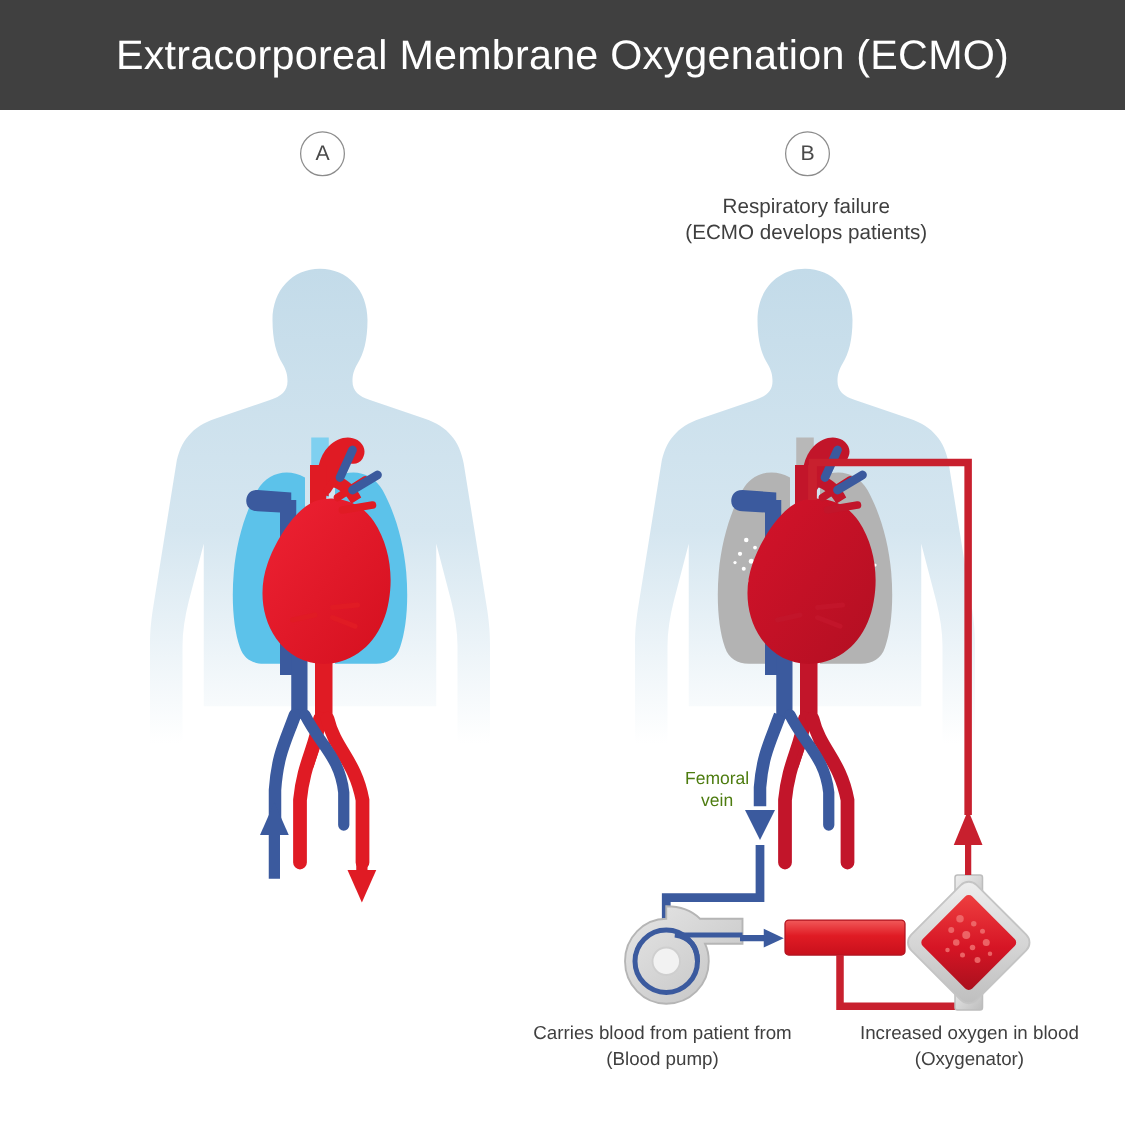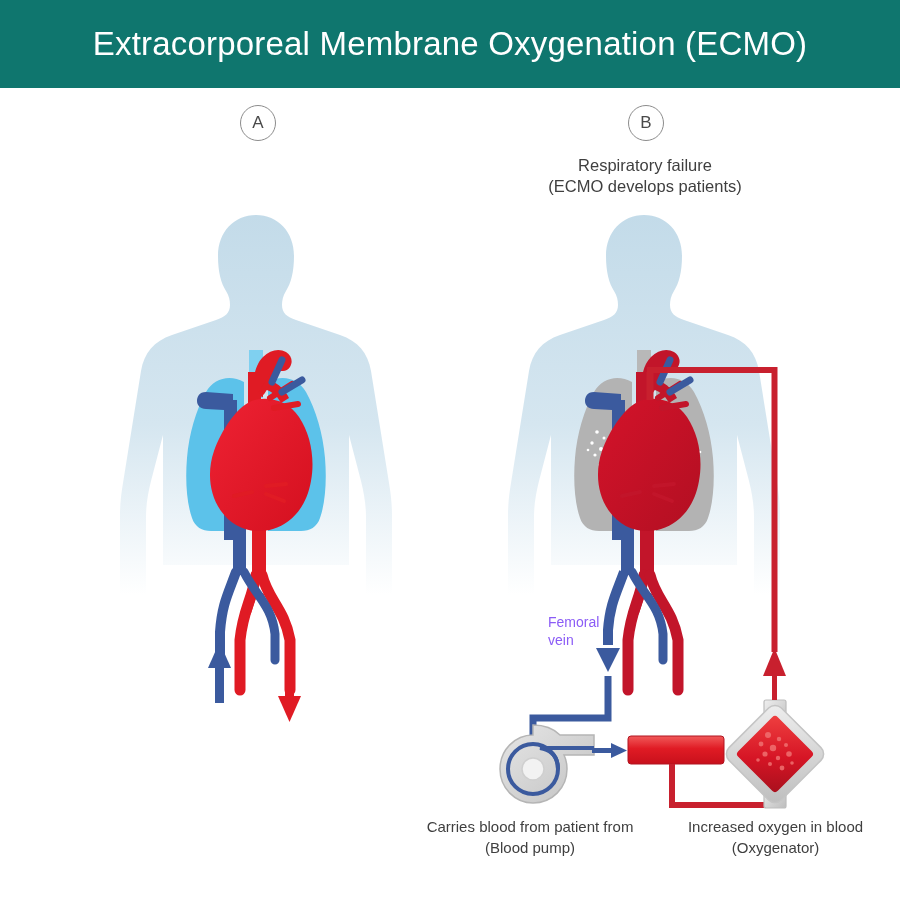--- a/index.html
+++ b/index.html
@@ -19,21 +19,21 @@
     position: relative;
     width: 900px;
     height: 900px;
   }
   #header {
     position: absolute;
     left: 0;
     top: 0;
     width: 900px;
     height: 88px;
-    background: #0f766e;
+    background: #404040;
     display: flex;
     align-items: center;
     justify-content: center;
   }
   #header-title {
     color: #ffffff;
     font-size: 33px;
     font-weight: 400;
     letter-spacing: 0.2px;
     white-space: nowrap;
@@ -56,22 +56,23 @@
     text-align: center;
     font-size: 16.5px;
     line-height: 21px;
     color: #3f3f3f;
     white-space: pre-line;
   }
   .side-label {
     position: absolute;
     font-size: 14px;
     line-height: 18px;
-    color: #8b5cf6;
+    color: #4d7c0f;
     white-space: pre-line;
+    text-align: center;
   }
   .bottom-caption {
     position: absolute;
     text-align: center;
     font-size: 15px;
     line-height: 21px;
     color: #3f3f3f;
     white-space: pre-line;
   }
   #blood-label {

